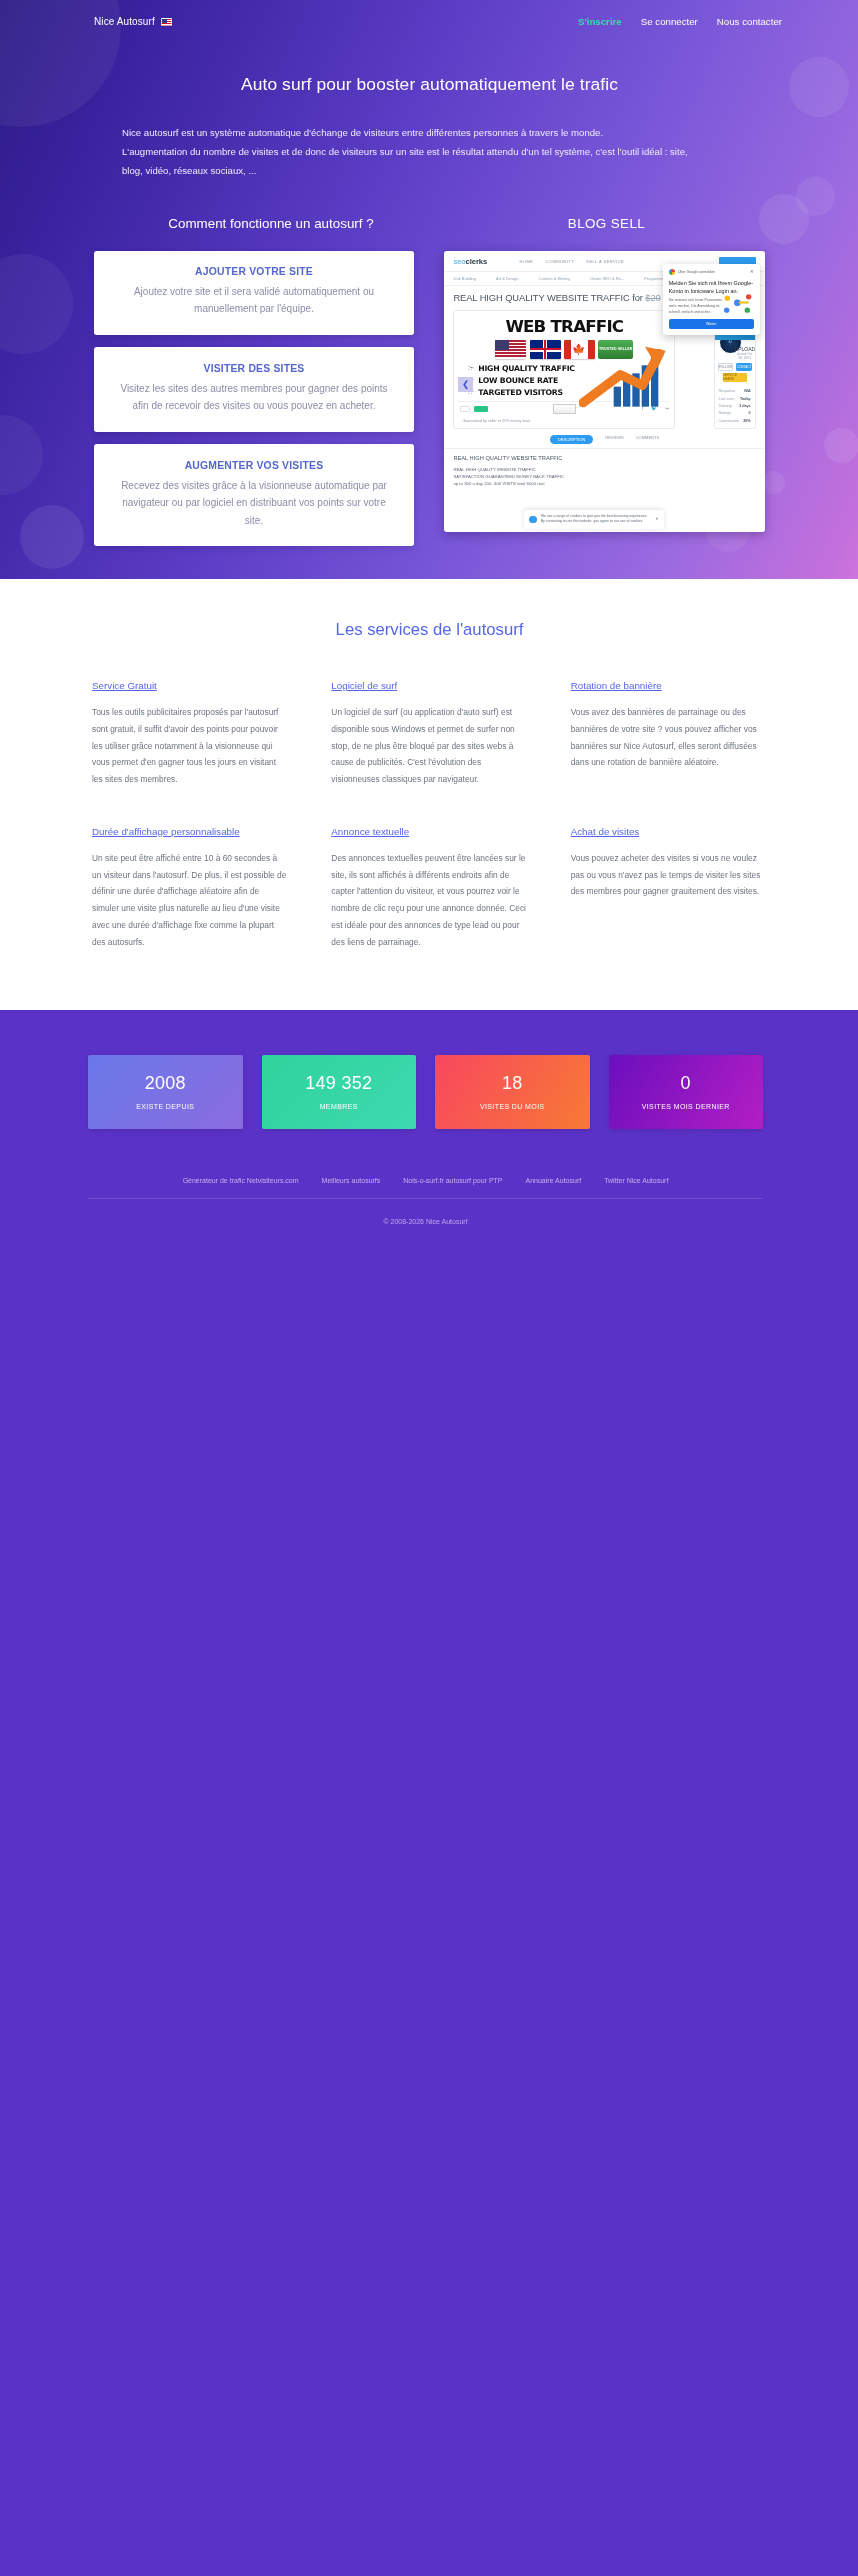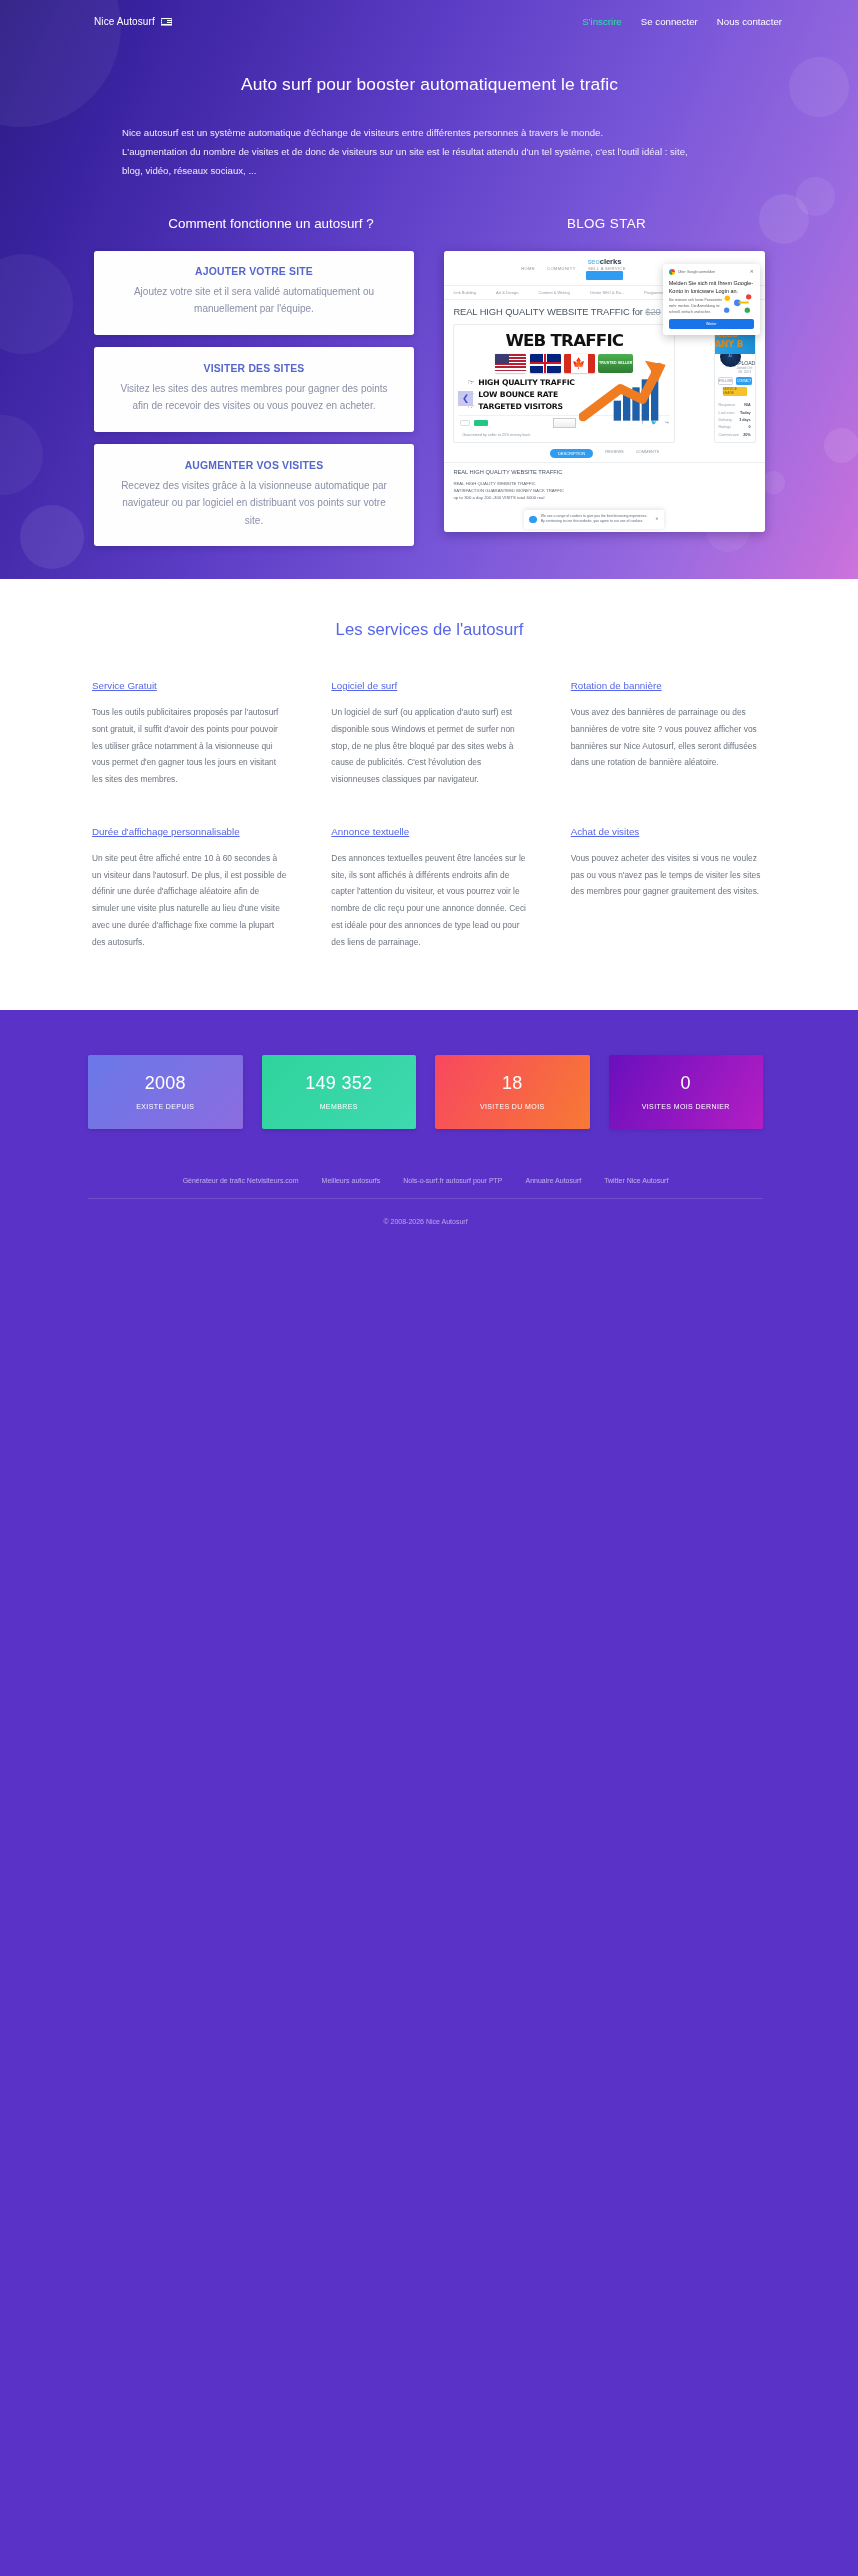--- a/index.html
+++ b/index.html
@@ -57,21 +57,21 @@
   .flag-icon {
     width: 11.4px; height: 8px; display: inline-block; position: relative;
     border: 0.7px solid rgba(255,255,255,.55); overflow: hidden; border-radius: 0.7px;
     background: repeating-linear-gradient(to bottom, #c8102e 0 1px, #ffffff 1px 2px);
   }
   .flag-icon::after {
     content: ""; position: absolute; left: 0; top: 0; width: 5.3px; height: 4.3px; background: #2a3b8f;
   }
   .nav-links { display: flex; align-items: center; gap: 19px; margin-right: 40px; }
   .nav-link { color: #ffffff; font-size: 9.7px; text-decoration: none; cursor: pointer; }
-  .nav-link.accent { color: #2fe0a8; }
+  .nav-link.accent { color: #2fe0a8; font-weight: bold; }
 
   .hero-title {
     text-align: center; color: #ffffff; font-size: 17.4px; font-weight: 400;
     margin-top: 33px; letter-spacing: 0.1px;
   }
   .hero-paras {
     width: 615px; margin: 28px auto 0 auto; color: #f0ecff; font-size: 9.6px; line-height: 2.0;
   }
   .hero-paras p { margin: 0; }
 
@@ -91,21 +91,21 @@
   }
   .card-title { color: #5566cc; font-size: 10.4px; font-weight: 700; letter-spacing: 0.2px; margin-bottom: 6px; }
   .card-desc { color: #8a8fa6; font-size: 10px; line-height: 1.75; }
 
   
   .shot-wrap { width: 321px; }
   .shot {
     width: 321px; height: 281px; background: #ffffff; border-radius: 2.7px; overflow: hidden;
     box-shadow: 0 2.7px 10.7px rgba(20,0,60,.3); position: relative; font-size: 4.7px; color: #555;
   }
-  .shot-top { display:flex; align-items:center; justify-content:space-between; padding: 6px 9.4px 4.7px 9.4px; flex-direction: column; }
+  .shot-top { display:flex; align-items:center; justify-content:space-between; padding: 6px 9.4px 4.7px 9.4px; }
   .shot-logo { font-size: 7.7px; font-weight: 700; color: #2b3a4a; letter-spacing: -0.1px; }
   .shot-logo span.seo { color: #4aaee0; font-weight: 400; }
   .shot-menu { display: flex; gap: 12px; font-size: 4.1px; color: #8b97a4; letter-spacing: 0.4px; margin-right: 62px; }
   .shot-btn { width: 37px; height: 9.4px; background: #2e9cf0; border-radius: 1.3px; }
   .shot-subnav {
     display:flex; gap: 20px; padding: 4px 9.4px; border-top: 0.7px solid #eceff2; border-bottom: 0.7px solid #eceff2;
     font-size: 4px; color: #93a0ad;
   }
   .shot-h1 { padding: 6.7px 9.4px 4.7px 9.4px; font-size: 9.4px; color: #4a5560; letter-spacing: -0.1px; }
   .shot-h1 s { color: #9aa6b2; }
@@ -259,21 +259,21 @@
       <h1 class="hero-title">Auto surf pour booster automatiquement le trafic</h1>
 
       <div class="hero-paras">
         <p>Nice autosurf est un système automatique d'échange de visiteurs entre différentes personnes à travers le monde.</p>
         <p>L'augmentation du nombre de visites et de donc de visiteurs sur un site est le résultat attendu d'un tel système, c'est l'outil idéal : site,</p>
         <p>blog, vidéo, réseaux sociaux, ...</p>
       </div>
 
       <div class="split-heads">
         <div class="h-left">Comment fonctionne un autosurf ?</div>
-        <div class="h-right">BLOG STAR</div>
+        <div class="h-right">BLOG SELL</div>
       </div>
 
       <div class="hero-body">
         <div class="cards-col">
           <div class="card">
             <div class="card-title">AJOUTER VOTRE SITE</div>
             <div class="card-desc">Ajoutez votre site et il sera validé automatiquement ou manuellement par l'équipe.</div>
           </div>
           <div class="card">
             <div class="card-title">VISITER DES SITES</div>

